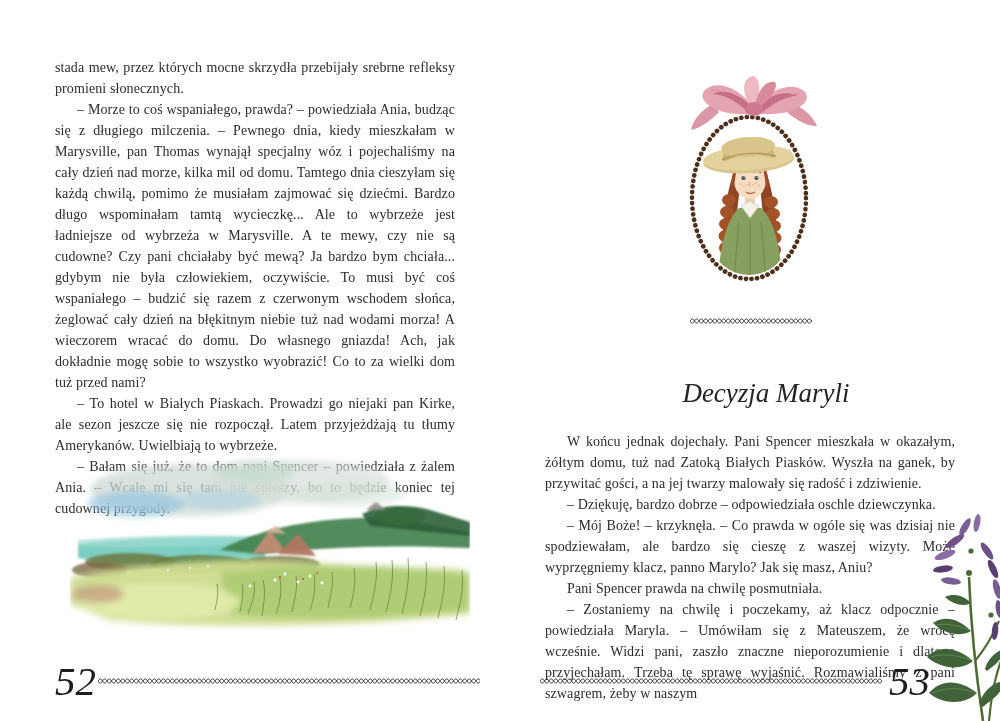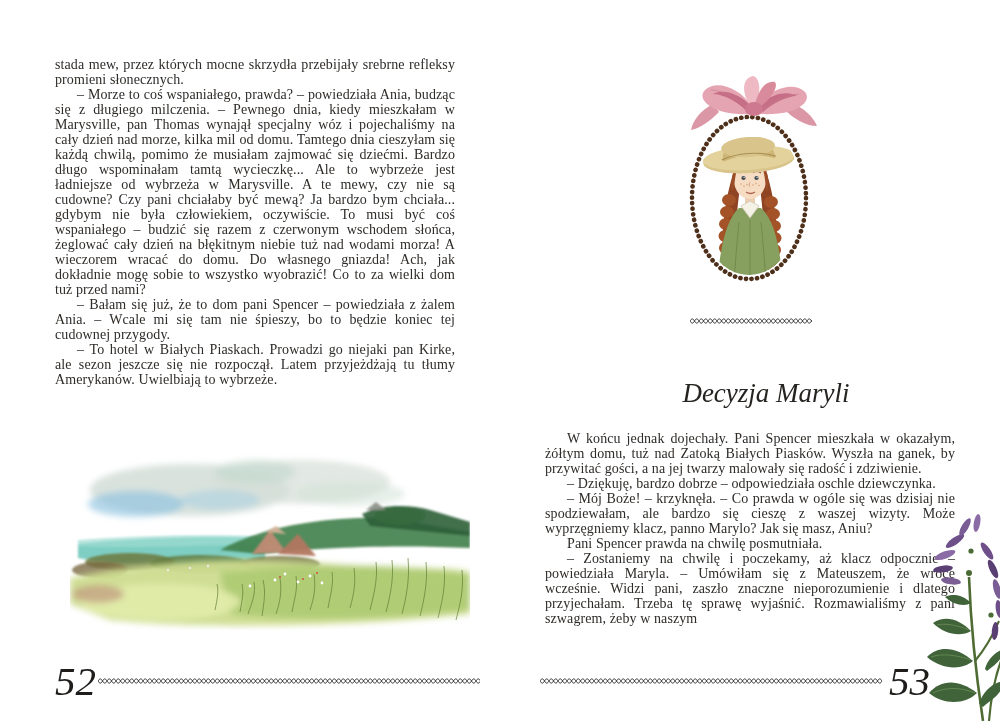--- a/index.html
+++ b/index.html
@@ -9,21 +9,21 @@
     position:relative;
     overflow:hidden;
     font-family:"Liberation Serif","DejaVu Serif",serif;
     color:#2e2b28;
   }
   .abs{position:absolute;}
   .body-text{
     position:absolute;
     text-align:justify;
     font-size:14px;
-    line-height:15px;
+    line-height:21px;
     letter-spacing:0.1px;
   }
   .body-text p{margin:0;text-indent:22px;}
   .body-text p.no-indent{text-indent:0;}
   #left-text{left:55px;top:57px;width:400px;}
   #right-text{left:545px;top:431px;width:410px;}
   .chapter-title{
     position:absolute;
     left:545px;top:362px;width:410px;
     text-align:center;
@@ -52,22 +52,22 @@
     </pattern>
   </defs>
 </svg>
 
 <div class="abs" style="left:0;top:0;width:1000px;height:721px">
 
   <section>
     <div class="body-text" id="left-text">
       <p class="no-indent">stada mew, przez których mocne skrzydła przebijały srebrne refleksy promieni słonecznych.</p>
       <p>– Morze to coś wspaniałego, prawda? – powiedziała Ania, budząc się z długiego milczenia. – Pewnego dnia, kiedy mieszkałam w Marysville, pan Thomas wynajął specjalny wóz i pojechaliśmy na cały dzień nad morze, kilka mil od domu. Tamtego dnia cieszyłam się każdą chwilą, pomimo że musiałam zajmować się dziećmi. Bardzo długo wspominałam tamtą wycieczkę... Ale to wybrzeże jest ładniejsze od wybrzeża w Marysville. A te mewy, czy nie są cudowne? Czy pani chciałaby być mewą? Ja bardzo bym chciała... gdybym nie była człowiekiem, oczywiście. To musi być coś wspaniałego – budzić się razem z czerwonym wschodem słońca, żeglować cały dzień na błękitnym niebie tuż nad wodami morza! A wieczorem wracać do domu. Do własnego gniazda! Ach, jak dokładnie mogę sobie to wszystko wyobrazić! Co to za wielki dom tuż przed nami?</p>
+      <p>– To hotel w Białych Piaskach. Prowadzi go niejaki pan Kirke, ale sezon jeszcze się nie rozpoczął. Latem przyjeżdżają tu tłumy Amerykanów. Uwielbiają to wybrzeże.</p>
       <p>– Bałam się już, że to dom pani Spencer – powiedziała z żalem Ania. – Wcale mi się tam nie śpieszy, bo to będzie koniec tej cudownej przygody.</p>
-      <p>– To hotel w Białych Piaskach. Prowadzi go niejaki pan Kirke, ale sezon jeszcze się nie rozpoczął. Latem przyjeżdżają tu tłumy Amerykanów. Uwielbiają to wybrzeże.</p>
     </div>
 
     <svg class="abs" viewBox="0 0 400 178" style="left:70px;top:452px;width:400px;height:178px">
       <defs>
         <filter id="wc1" x="-30%" y="-30%" width="160%" height="160%">
             <feGaussianBlur stdDeviation="3"></feGaussianBlur>
           </filter>
         <filter id="wc2" x="-30%" y="-30%" width="160%" height="160%">
             <feGaussianBlur stdDeviation="1.2"></feGaussianBlur>
           </filter>

